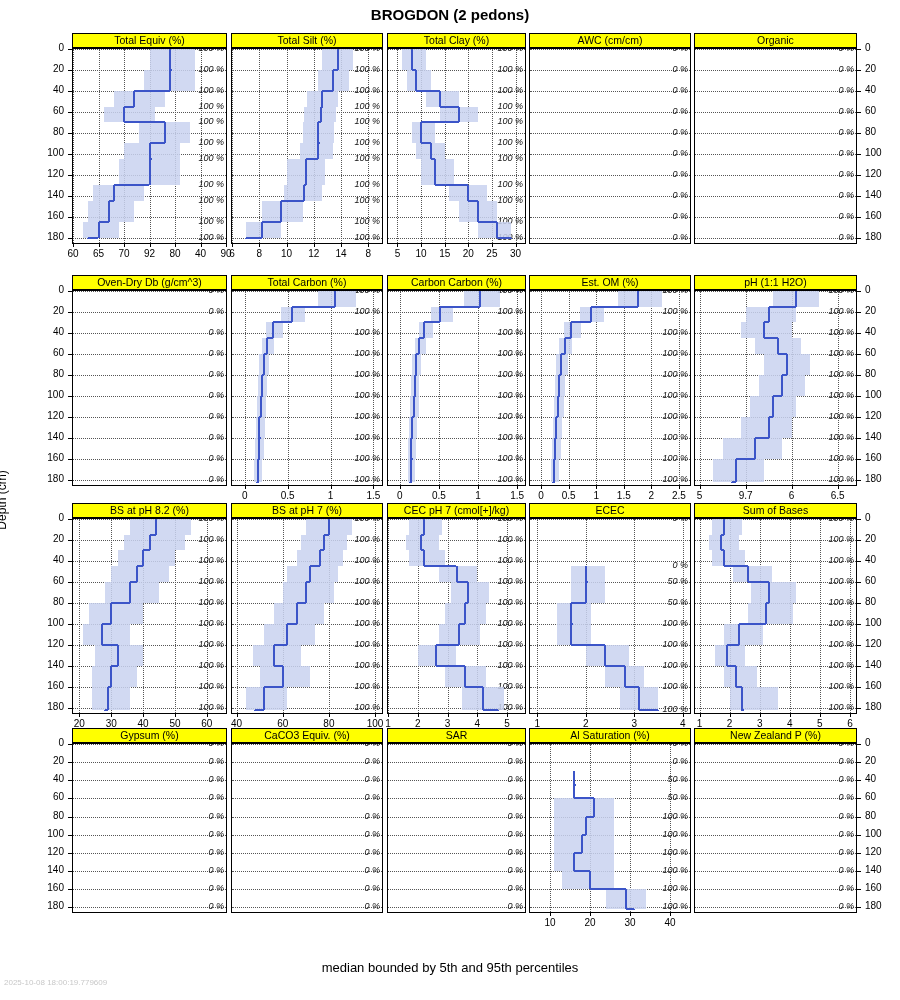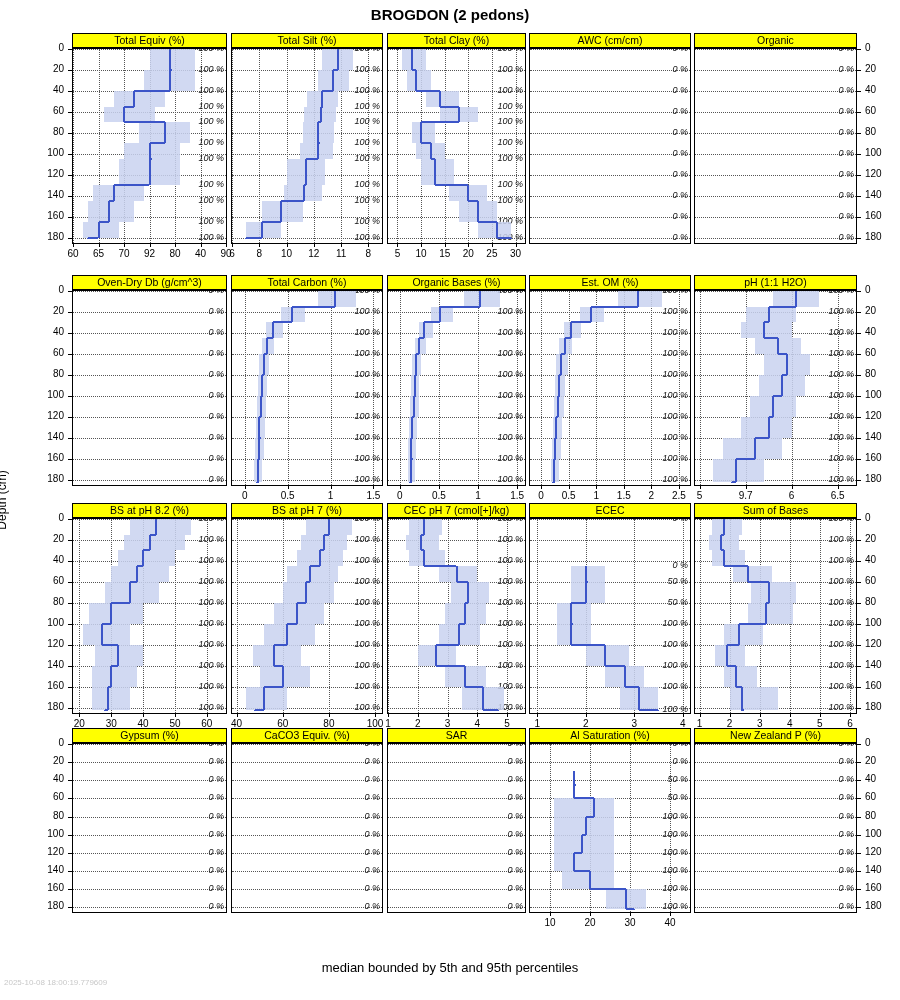--- a/index.html
+++ b/index.html
@@ -136,21 +136,21 @@
     </div>
     <div class="xtickmark" style="left: 232px; top: 243px;"></div>
     <div class="xtick" style="left: 212px; width: 40px; top: 248px;">6</div>
     <div class="xtickmark" style="left: 259.273px; top: 243px;"></div>
     <div class="xtick" style="left: 239.273px; width: 40px; top: 248px;">8</div>
     <div class="xtickmark" style="left: 286.545px; top: 243px;"></div>
     <div class="xtick" style="left: 266.545px; width: 40px; top: 248px;">10</div>
     <div class="xtickmark" style="left: 313.818px; top: 243px;"></div>
     <div class="xtick" style="left: 293.818px; width: 40px; top: 248px;">12</div>
     <div class="xtickmark" style="left: 341.091px; top: 243px;"></div>
-    <div class="xtick" style="left: 321.091px; width: 40px; top: 248px;">11</div>
+    <div class="xtick" style="left: 321.091px; width: 40px; top: 248px;">14</div>
     <div class="xtickmark" style="left: 368.364px; top: 243px;"></div>
     <div class="xtick" style="left: 348.364px; width: 40px; top: 248px;">8</div>
     <div class="panel" style="left: 231px; top: 33px; width: 152px; height: 211px;">
       <div class="strip">Total Silt (%)</div>
       <div class="plotbox">
         <div class="hgrid" style="top: 0px;"></div>
         <div class="hgrid" style="top: 20.973px;"></div>
         <div class="hgrid" style="top: 41.9459px;"></div>
         <div class="hgrid" style="top: 62.9189px;"></div>
         <div class="hgrid" style="top: 83.8919px;"></div>
@@ -429,21 +429,21 @@
     </div>
     <div class="xtickmark" style="left: 399.743px; top: 485px;"></div>
     <div class="xtick" style="left: 379.743px; width: 40px; top: 490px;">0</div>
     <div class="xtickmark" style="left: 438.886px; top: 485px;"></div>
     <div class="xtick" style="left: 418.886px; width: 40px; top: 490px;">0.5</div>
     <div class="xtickmark" style="left: 478.029px; top: 485px;"></div>
     <div class="xtick" style="left: 458.029px; width: 40px; top: 490px;">1</div>
     <div class="xtickmark" style="left: 517.171px; top: 485px;"></div>
     <div class="xtick" style="left: 497.171px; width: 40px; top: 490px;">1.5</div>
     <div class="panel" style="left: 387px; top: 275px; width: 139px; height: 211px;">
-      <div class="strip">Organic Bases (%)</div>
+      <div class="strip">Carbon Carbon (%)</div>
       <div class="plotbox">
         <div class="hgrid" style="top: 0px;"></div>
         <div class="hgrid" style="top: 20.973px;"></div>
         <div class="hgrid" style="top: 41.9459px;"></div>
         <div class="hgrid" style="top: 62.9189px;"></div>
         <div class="hgrid" style="top: 83.8919px;"></div>
         <div class="hgrid" style="top: 104.865px;"></div>
         <div class="hgrid" style="top: 125.838px;"></div>
         <div class="hgrid" style="top: 146.811px;"></div>
         <div class="hgrid" style="top: 167.784px;"></div>

